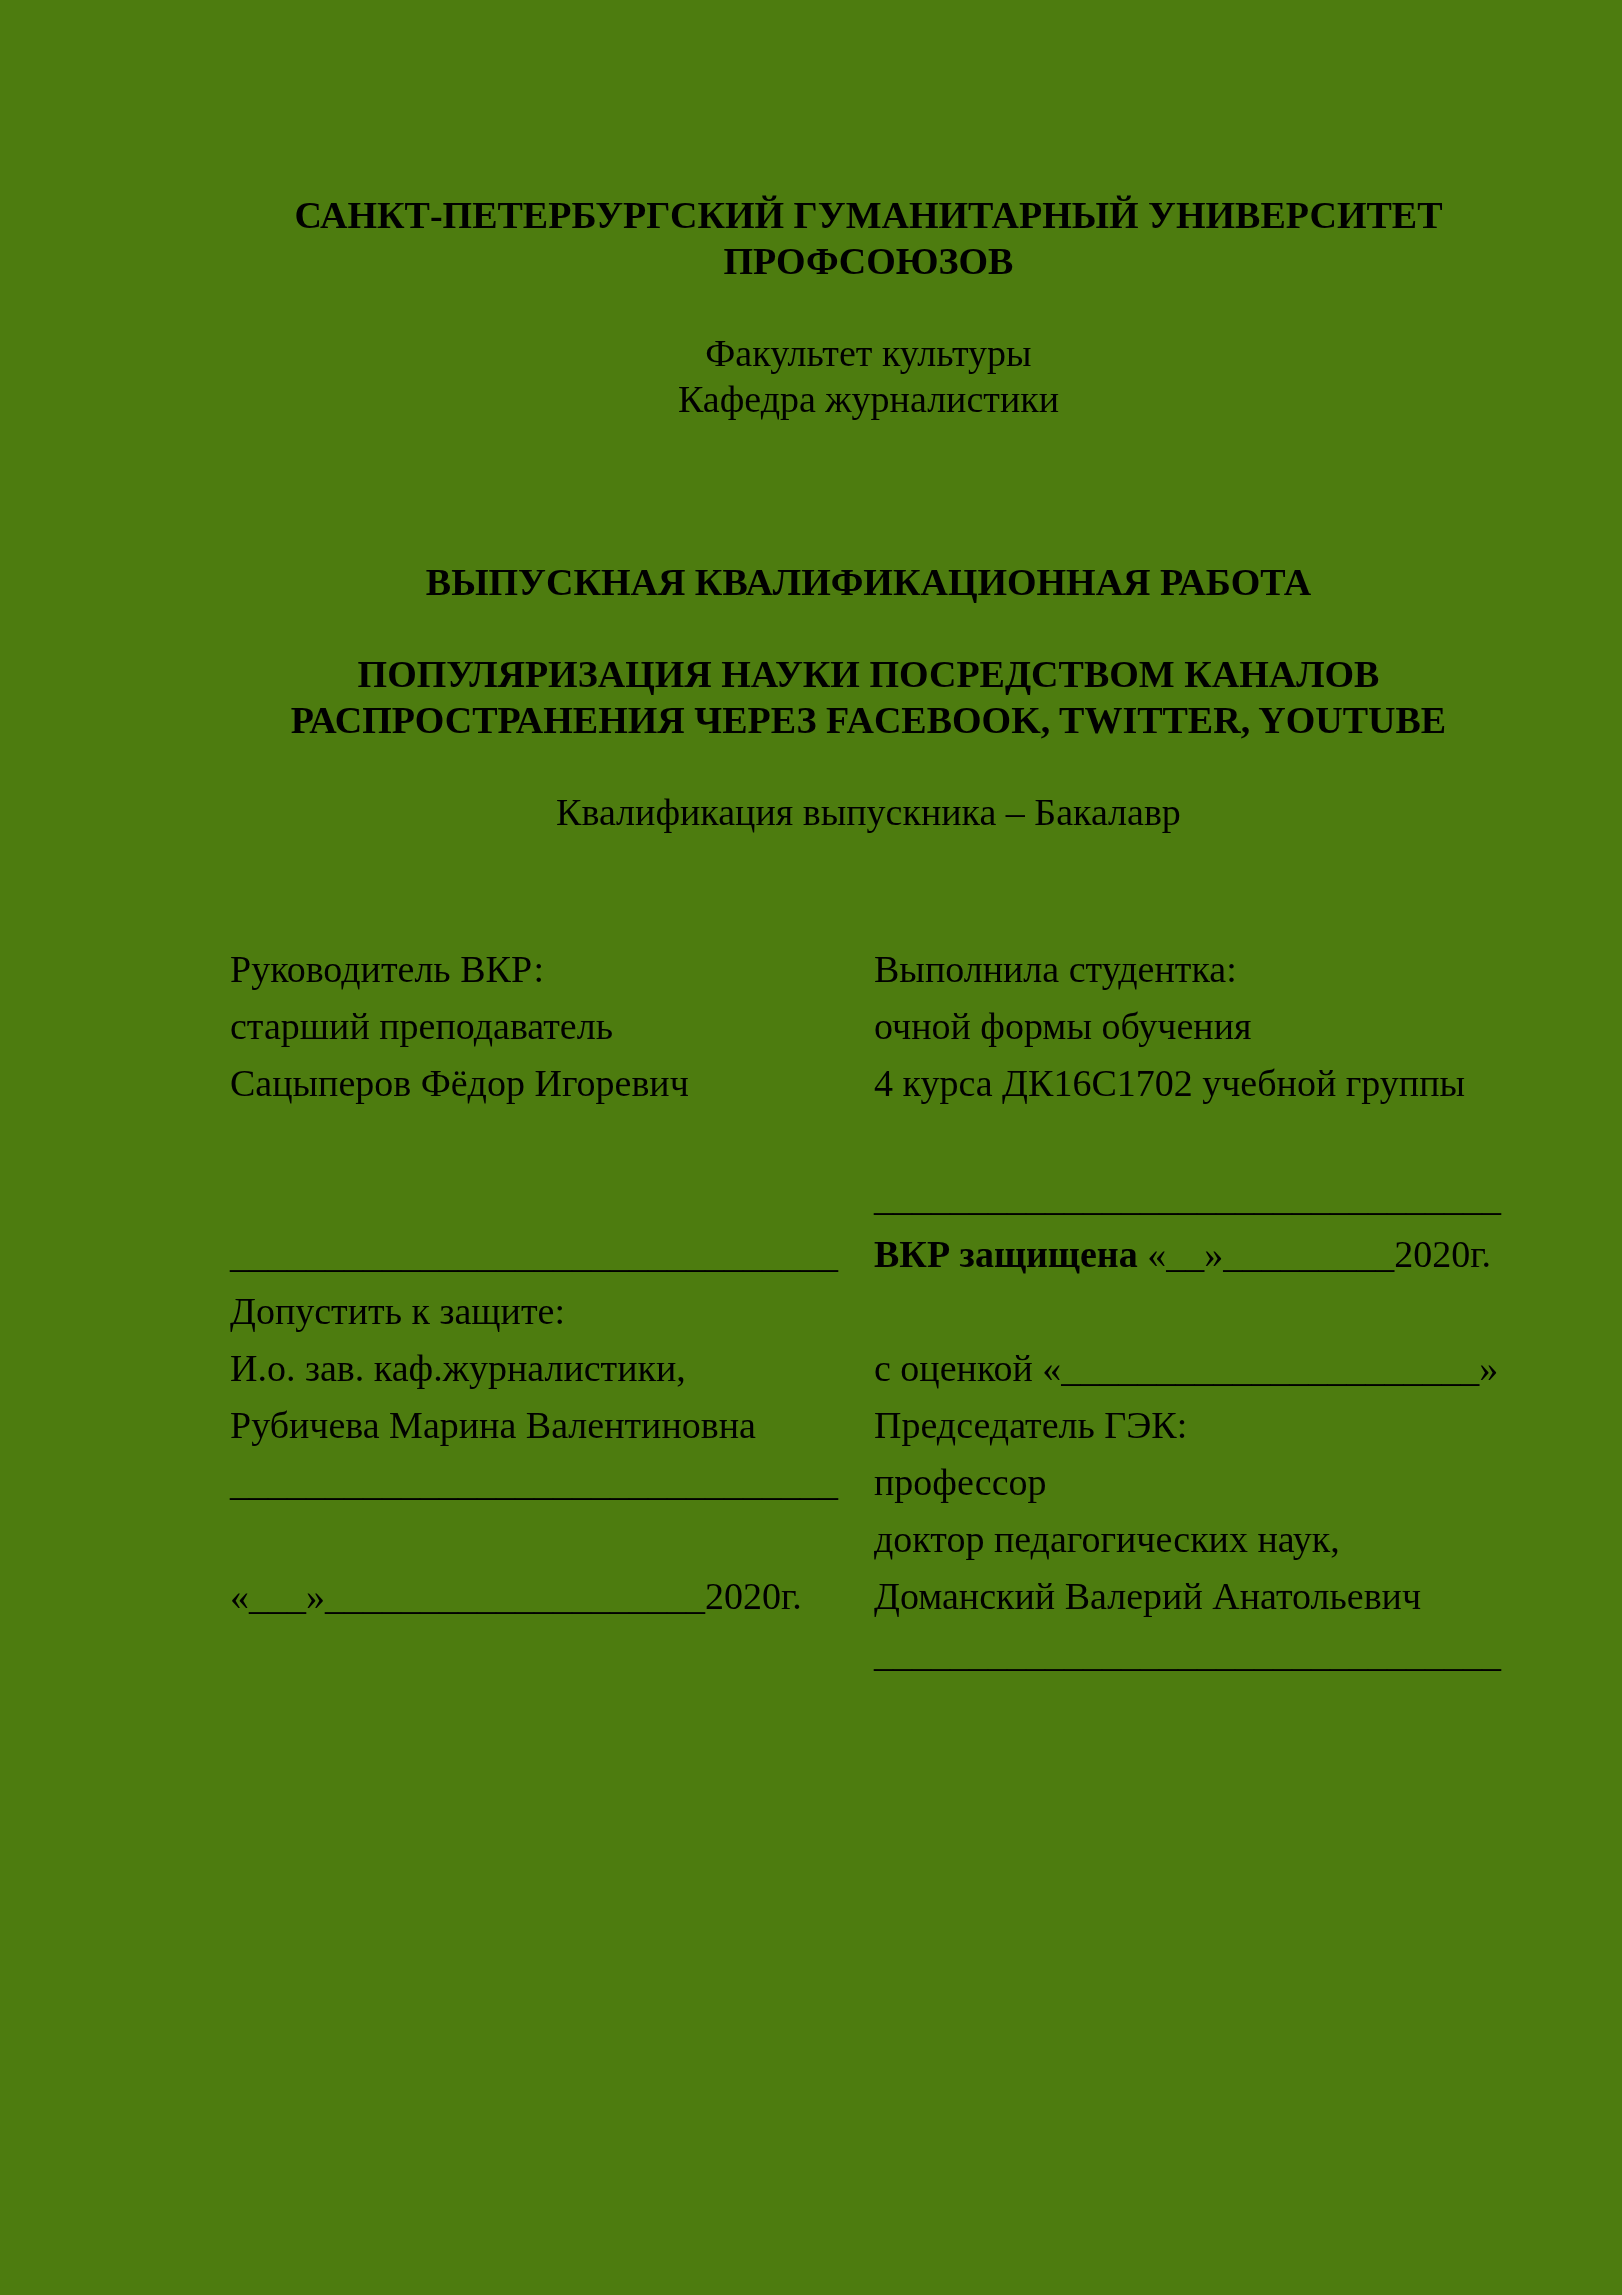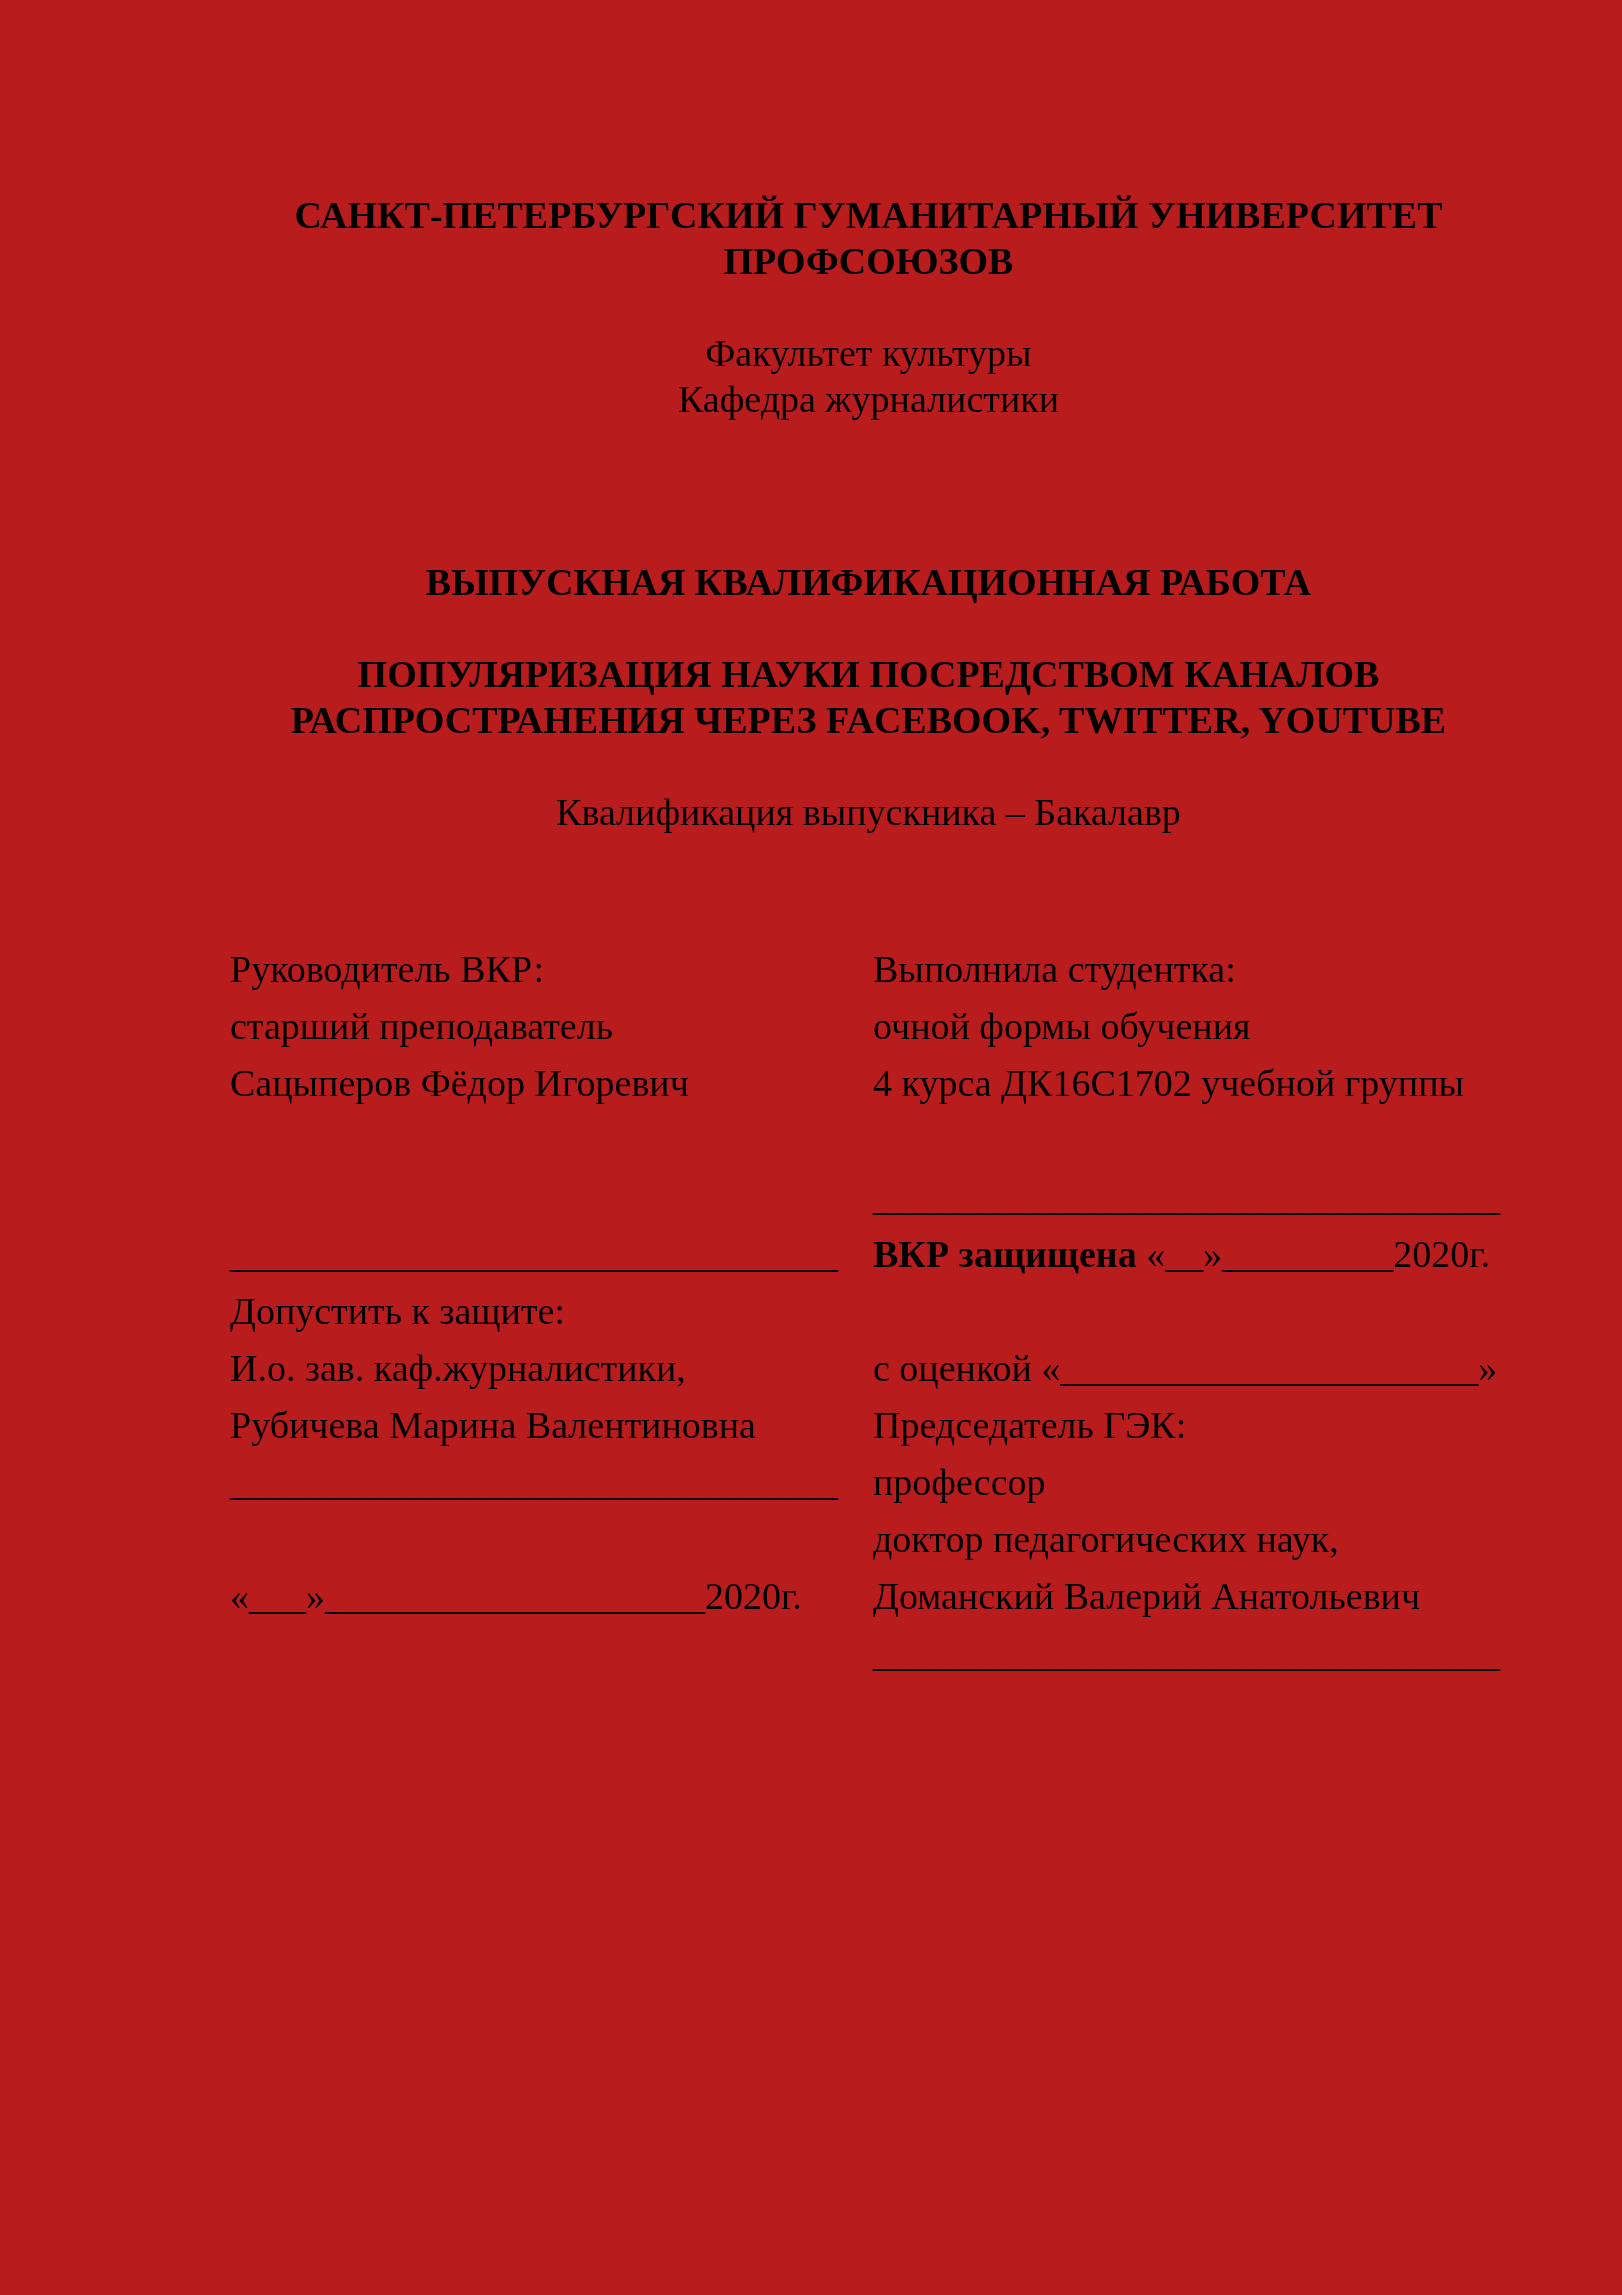--- a/index.html
+++ b/index.html
@@ -1,21 +1,21 @@
 <!DOCTYPE html>
 <html style="font-size:12.6px"><head>
 <meta charset="utf-8">
 <style>
   html, body { margin: 0; padding: 0; background: #888; }
   .page {
     position: relative;
     width: 1623px;
     height: 2295px;
     margin: 0 auto;
-    background: #b91c1c;
+    background: #4d7c0f;
     color: #000000;
     font-family: "Liberation Serif", "DejaVu Serif", serif;
     font-size: 38px;
     box-sizing: border-box;
     padding: 192px 116px 0 230px;
     overflow: hidden;
   }
   .page p { margin: 0; white-space: pre; }
 
   
@@ -23,21 +23,21 @@
   .center-block p { white-space: pre; }
   .bold { font-weight: bold; }
 
   
   .sp58  { height: 46px; }
   .sp174 { height: 137px; }
   .sp135 { height: 106px; }
   .sp178 { height: 140px; }
 
   
-  .cols { display: flex; align-items: flex-start; }
+  .cols { display: flex; align-items: flex-start; justify-content: space-between; }
   .col  { line-height: 57px; }
   .col-left  { width: 612px; }
   .col-right { width: 633px; margin-left: 31px; }
   .blank-row { height: 57px; }
 
   .sig-line { letter-spacing: 0; }
 </style>
 </head>
 <body>
 

